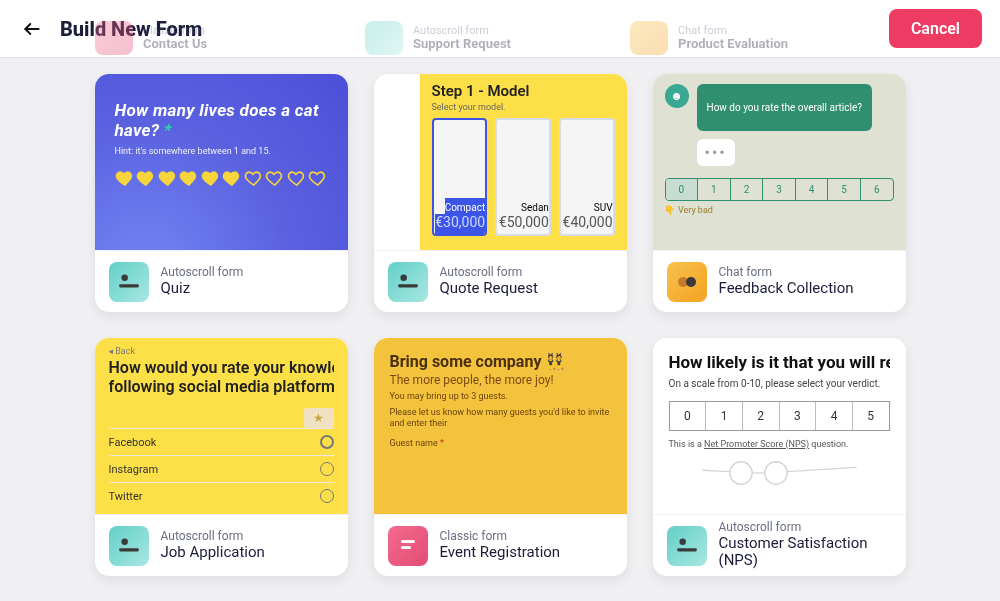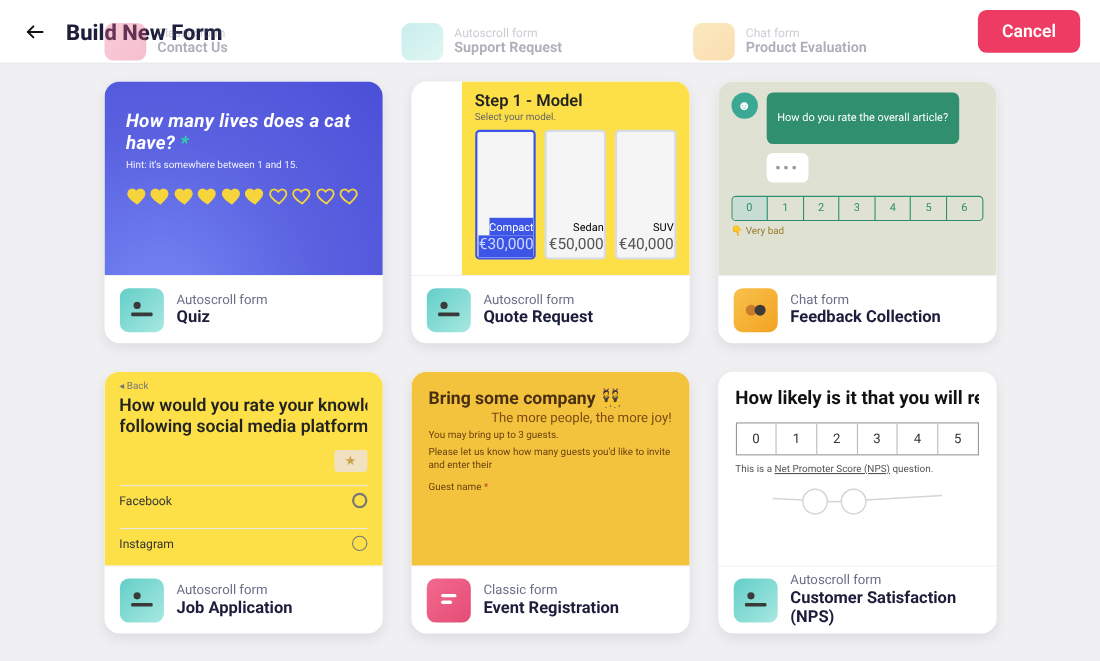--- a/index.html
+++ b/index.html
@@ -44,21 +44,21 @@
   .stage{padding:16px 0 0 0;display:flex;justify-content:center;}
   .grid{width:calc(var(--card-w)*3 + var(--gap)*2);display:grid;
     grid-template-columns:repeat(3,var(--card-w));gap:var(--gap);}
   .card{background:var(--card-bg);border-radius:var(--radius);box-shadow:var(--shadow);
     overflow:hidden;display:flex;flex-direction:column;cursor:pointer;height:238px;}
   .preview{flex:1;position:relative;overflow:hidden;}
   .meta{height:62px;display:flex;align-items:center;padding:0 14px;gap:12px;border-top:1px solid #eef0f4;}
   .meta .micon{width:40px;height:40px;border-radius:8px;flex:0 0 auto;display:flex;align-items:center;justify-content:center;}
   .meta .lbls{display:flex;flex-direction:column;line-height:1.15;min-width:0;}
   .meta .cat{font-size:12px;color:var(--ink-sub);}
-  .meta .nm{font-size:15px;font-weight:700;color:var(--ink);}
+  .meta .nm{font-size:15px;font-weight:400;color:var(--ink);}
 
   
   .micon.teal svg{width:26px;height:26px;}
   .micon.yellow svg,.micon.pink svg{width:24px;height:24px;}
 
   
   .pv-quiz{background:radial-gradient(circle at 20% 110%,#6e7ef0 10%,#5b62e0 50%,#4b4fd8 100%);padding:26px 20px;color:#fff;font-family:Georgia,serif;}
   .pv-quiz .q{font-size:17px;font-weight:700;font-style:italic;letter-spacing:.3px;}
   .pv-quiz .q .ast{color:#2bd6a7;}
   .pv-quiz .hint{font-size:9px;margin-top:6px;opacity:.9;}
@@ -96,29 +96,29 @@
   .nps-cell.sel{background:#c7ddd3;}
   .nps-lbl{font-size:9px;color:#9b7b2d;margin-top:4px;}
 
   
   .pv-job{background:#fde047;padding:8px 14px;font-family:Georgia,serif;}
   .pv-job .back-lbl{font-size:9px;color:#777;}
   .pv-job .q{font-size:16px;font-weight:600;color:#222;margin-top:2px;white-space:nowrap;overflow:hidden;}
   .pv-job .q2{font-size:16px;font-weight:600;color:#222;white-space:nowrap;overflow:hidden;}
   .matrix-hdr{margin-top:12px;display:flex;justify-content:flex-end;}
   .star-hdr{width:30px;height:20px;background:#efe1c1;border-radius:3px;display:flex;align-items:center;justify-content:center;color:#c8a548;font-size:12px;}
-  .mx-row{display:flex;align-items:center;justify-content:space-between;border-top:1px solid #e7e7e7;padding:6px 0;margin-top:12px;}
+  .mx-row{display:flex;align-items:center;justify-content:space-between;border-top:1px solid #e7e7e7;padding:6px 0;}
   .mx-row .rl{font-size:11px;color:#333;}
   .radio{width:14px;height:14px;border:1.5px solid #777;border-radius:50%;}
   .radio.bold{border-width:2.5px;}
 
   
   .pv-event{background:#f4c33d;padding:14px 16px;font-family:Georgia,serif;color:#4a2f12;}
   .pv-event .h{font-size:16px;font-weight:700;}
-  .pv-event .j{font-size:12px;color:#7a4b12;margin-top:2px;text-align:right;}
+  .pv-event .j{font-size:12px;color:#7a4b12;margin-top:2px;}
   .pv-event .sm{font-size:9px;color:#6b430f;margin-top:4px;line-height:1.3;}
   .pv-event .inp{margin-top:8px;background:#f3c85d;border:1px solid #b88a20;border-radius:6px;padding:6px 10px;font-size:10px;color:#5a3c0d;}
   .pv-event .gn{font-size:9px;color:#6b430f;margin-top:8px;}
   .pv-event .gn .ast{color:#c0392b;}
 
   
   .pv-nps{background:#fff;padding:14px 16px;font-family:Georgia,serif;}
   .pv-nps .q{font-size:17px;font-weight:700;color:#111;white-space:nowrap;overflow:hidden;}
   .pv-nps .q2{font-size:17px;font-weight:700;color:#111;white-space:nowrap;overflow:hidden;}
   .pv-nps .ast{color:#d33;}
@@ -351,20 +351,21 @@
         <div class="lbls">
           <span class="cat">Classic form</span>
           <span class="nm">Event Registration</span>
         </div>
       </div>
     </div>
 
     <div class="card">
       <div class="preview pv-nps">
         <div class="q">How likely is it that you will recommend us to a</div>
+        <div class="sub">On a scale from 0-10, please select your verdict.</div>
         <div class="nps2">
             <div class="c">0</div>
             <div class="c">1</div>
             <div class="c">2</div>
             <div class="c">3</div>
             <div class="c">4</div>
             <div class="c">5</div>
           </div>
         <div class="note"><span>This is a </span><u>Net Promoter Score (NPS)</u><span> question.</span></div>
         <div class="glasses">

